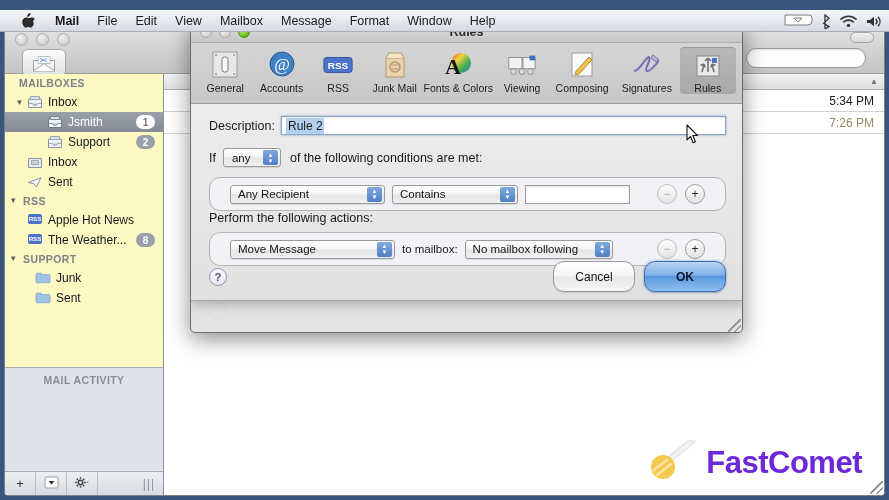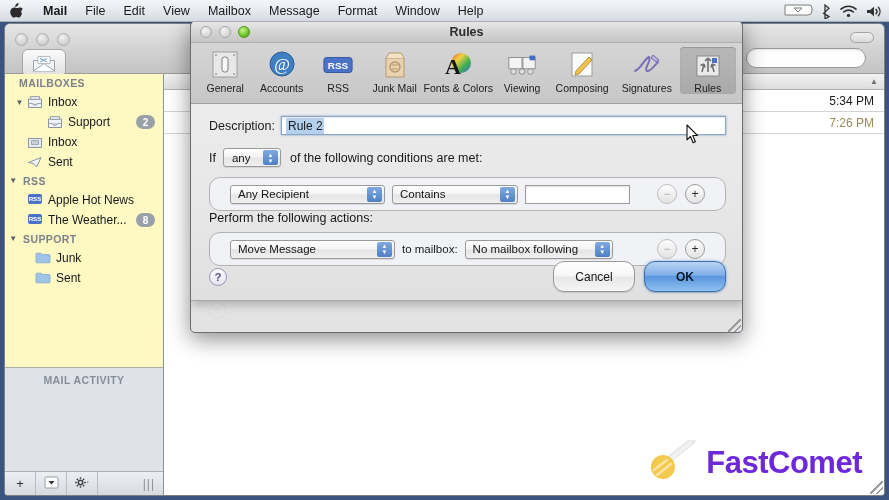--- a/index.html
+++ b/index.html
@@ -7,24 +7,24 @@
     width: 889px; height: 500px;
     overflow: hidden;
     font-family: "Liberation Sans", sans-serif;
     font-size: 12px;
     background: #2e4a7d;
   }
   #root { position: relative; width: 889px; height: 500px; background: #3a5480; }
 
   
   .menubar {
-    position: absolute; left: 0; top: 0; width: 889px; height: 22px;
+    position: absolute; left: 0; top: 10px; width: 889px; height: 22px;
     background: linear-gradient(to bottom, #f4f6f9 0%, #e4e8ee 55%, #d5dae2 100%);
     border-bottom: 1px solid #a9aeb6;
-    display: flex; align-items: center; padding-left: 8px;
+    display: flex; align-items: center; padding-left: 20px;
     z-index: 50;
   }
   .apple-logo {
     width: 16px; height: 18px; margin-right: 10px;
     display: flex; align-items: center; justify-content: center;
     font-size: 15px; line-height: 1; color: #2b2b2b;
   }
   .menu-item {
     padding: 1px 9px; font-size: 12.5px; color: #1a1a1a;
     height: 18px; line-height: 17px; white-space: nowrap;
@@ -403,20 +403,31 @@
             <span class="sb-icon">
               <svg width="16" height="14" viewBox="0 0 16 14">
                   <path d="M1.5 4h13v8.5h-13z" fill="#eef2f7" stroke="#8b95a1" stroke-width="1"></path>
                   <path d="M3.5 1.5h9v3h-9z" fill="#dbe4ee" stroke="#8b95a1" stroke-width=".8"></path>
                   <path d="M1.5 8.5h4l1 1.6h3l1-1.6h4" fill="#b9c8da" stroke="#8b95a1" stroke-width=".8"></path>
                 </svg>
             </span>
             <span class="sb-label">Inbox</span>
           </div>
 
+          <div class="sb-row indent2 selected">
+            <span class="sb-icon">
+              <svg width="16" height="14" viewBox="0 0 16 14">
+                  <path d="M1.5 4h13v8.5h-13z" fill="#eef2f7" stroke="#6f7a86" stroke-width="1"></path>
+                  <path d="M3.5 1.5h9v3h-9z" fill="#dbe4ee" stroke="#6f7a86" stroke-width=".8"></path>
+                  <path d="M1.5 8.5h4l1 1.6h3l1-1.6h4" fill="#b9c8da" stroke="#6f7a86" stroke-width=".8"></path>
+                </svg>
+            </span>
+            <span class="sb-label">Jsmith</span>
+            <span class="badge">1</span>
+          </div>
 
           <div class="sb-row indent2">
             <span class="sb-icon">
               <svg width="16" height="14" viewBox="0 0 16 14">
                   <path d="M1.5 4h13v8.5h-13z" fill="#eef2f7" stroke="#8b95a1" stroke-width="1"></path>
                   <path d="M3.5 1.5h9v3h-9z" fill="#dbe4ee" stroke="#8b95a1" stroke-width=".8"></path>
                   <path d="M1.5 8.5h4l1 1.6h3l1-1.6h4" fill="#b9c8da" stroke="#8b95a1" stroke-width=".8"></path>
                 </svg>
             </span>
             <span class="sb-label">Support</span>

